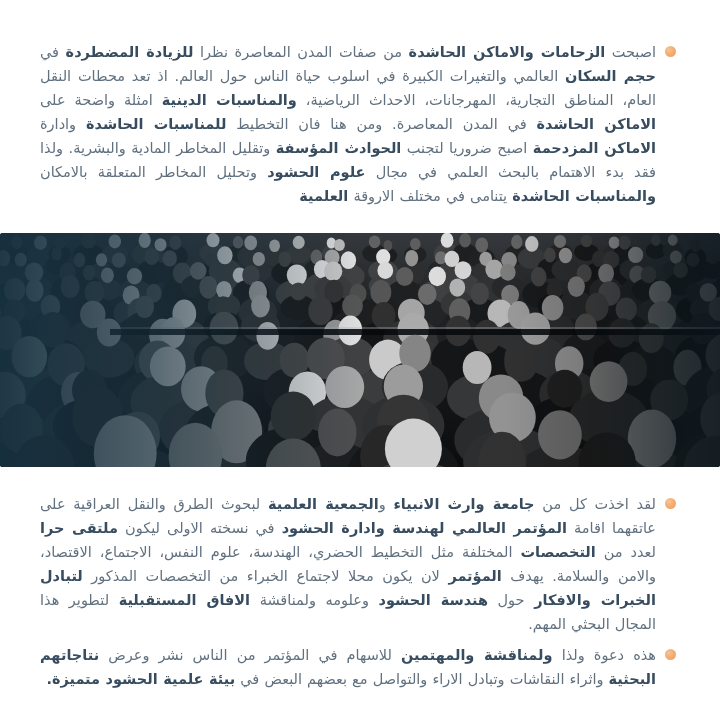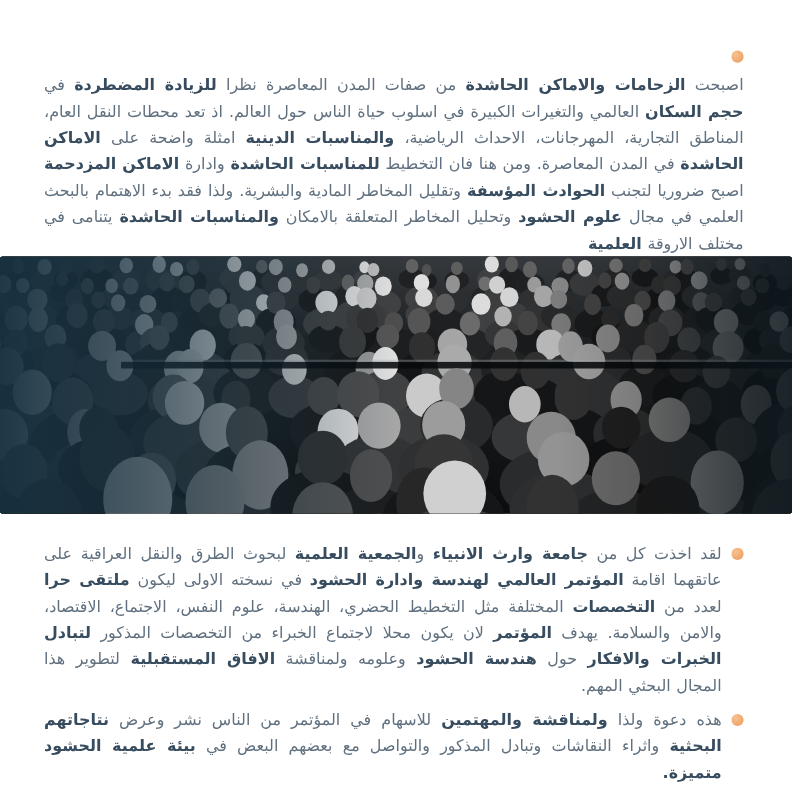--- a/index.html
+++ b/index.html
@@ -1,20 +1,20 @@
 <!DOCTYPE html>
 <html lang="ar" dir="rtl"><head>
 <meta charset="utf-8">
 <style>
   html,body{margin:0;padding:0;background:#ffffff;}
   body{width:720px;height:720px;font-family:"DejaVu Sans",sans-serif;}
   .page{position:relative;width:720px;height:720px;background:#ffffff;overflow:hidden;direction:rtl;}
 
   .bullet-para{position:absolute;right:44px;left:40px;display:flex;align-items:flex-start;gap:9px;direction:rtl;}
-  .bullet-para.p1{top:40px;flex-direction:column;}
+  .bullet-para.p1{top:40px;}
   .bullet-para.p2{top:492px;justify-content:flex-end;}
   .bullet-para.p3{top:643px;}
 
   .bullet{flex:0 0 11px;width:11px;height:11px;margin-top:6px;border-radius:50%;
           background:radial-gradient(circle at 35% 32%, #f7c491 0%, #f1aa70 55%, #eda064 100%);}
 
   .ptext{flex:1;margin:0;font-size:14.5px;line-height:24px;color:#60707f;
          text-align:justify;text-align-last:right;word-spacing:0.5px;}
   .ptext .b{font-weight:bold;color:#374c5f;}
   .ptext .r{font-weight:normal;}
@@ -480,16 +480,16 @@
       </svg>
   </figure>
 
   <section class="bullet-para p2">
     <span class="bullet"></span>
     <p class="ptext" lang="ar"><span class="r">لقد اخذت كل من </span><span class="b">جامعة وارث الانبياء</span><span class="r"> و</span><span class="b">الجمعية العلمية</span><span class="r"> لبحوث الطرق والنقل العراقية على عاتقهما اقامة </span><span class="b">المؤتمر العالمي لهندسة وادارة الحشود</span><span class="r"> في نسخته الاولى ليكون </span><span class="b">ملتقى حرا</span><span class="r"> لعدد من </span><span class="b">التخصصات</span><span class="r"> المختلفة مثل التخطيط الحضري، الهندسة، علوم النفس، الاجتماع، الاقتصاد، والامن والسلامة. يهدف </span><span class="b">المؤتمر</span><span class="r"> لان يكون محلا لاجتماع الخبراء من التخصصات المذكور </span><span class="b">لتبادل الخبرات والافكار</span><span class="r"> حول </span><span class="b">هندسة الحشود</span><span class="r"> وعلومه ولمناقشة </span><span class="b">الافاق المستقبلية</span><span class="r"> لتطوير هذا المجال البحثي المهم.</span></p>
   </section>
 
   <section class="bullet-para p3">
     <span class="bullet"></span>
-    <p class="ptext" lang="ar"><span class="r">هذه دعوة ولذا </span><span class="b">ولمناقشة والمهتمين</span><span class="r"> للاسهام في المؤتمر من الناس نشر وعرض </span><span class="b">نتاجاتهم البحثية</span><span class="r"> واثراء النقاشات وتبادل المذكور والتواصل مع بعضهم البعض في </span><span class="b">بيئة علمية الحشود متميزة.</span></p>
+    <p class="ptext" lang="ar"><span class="r">هذه دعوة ولذا </span><span class="b">ولمناقشة والمهتمين</span><span class="r"> للاسهام في المؤتمر من الناس نشر وعرض </span><span class="b">نتاجاتهم البحثية</span><span class="r"> واثراء النقاشات وتبادل الاراء والتواصل مع بعضهم البعض في </span><span class="b">بيئة علمية الحشود متميزة.</span></p>
   </section>
 
 </div>
 
 </body></html>

